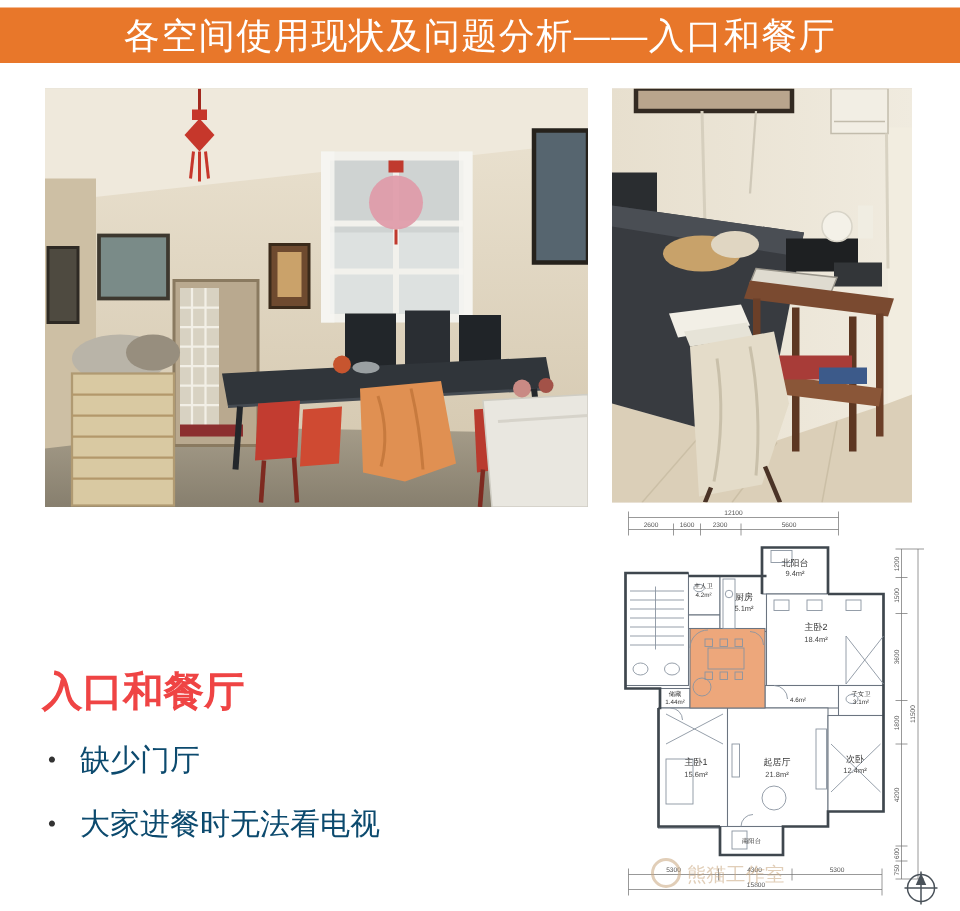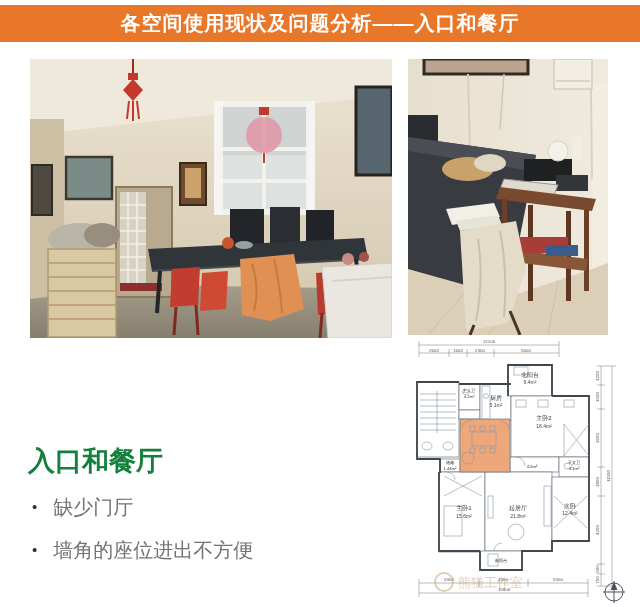--- a/index.html
+++ b/index.html
@@ -1,28 +1,28 @@
 <!DOCTYPE html>
 <html><head>
 <meta charset="utf-8">
 <style>
   html,body{margin:0;padding:0;background:#ffffff;}
   .canvas{position:relative;width:640px;height:607px;background:#ffffff;
           font-family:"Liberation Sans",sans-serif;overflow:hidden;}
   .titlebar{position:absolute;left:0;top:5px;width:640px;height:37px;
             background:#E8772A;display:flex;align-items:center;justify-content:center;}
-  .titlebar h1{margin:0;color:#ffffff;font-size:20px;font-weight:bold;letter-spacing:1px;}
+  .titlebar h1{margin:0;color:#ffffff;font-size:24px;font-weight:normal;letter-spacing:1px;}
   .photo{position:absolute;overflow:hidden;background:#d8ccb8;}
   .photo-left{left:30px;top:59px;width:362px;height:279px;}
   .photo-right{left:408px;top:59px;width:200px;height:276px;}
   .floorplan{position:absolute;left:404px;top:336px;width:234px;height:210px;background:#fff;}
   .notes{position:absolute;left:28px;top:443px;width:370px;}
-  .notes h2{font-size:27px;margin:0 0 16px 0;color:#15803d;font-weight:bold;}
+  .notes h2{font-size:27px;margin:0 0 16px 0;color:#ef4444;font-weight:bold;}
   .notes ul{list-style:none;margin:0;padding:0;}
-  .notes li{display:flex;align-items:flex-start;font-size:20px;color:#737373;
+  .notes li{display:flex;align-items:flex-start;font-size:20px;color:#0c4a6e;
             margin-bottom:18px;line-height:1.25;}
   .notes li::before{content:"\2022";font-size:15px;margin:3px 16px 0 4px;color:#333;}
   
   .rl{font-size:6px;fill:#333;text-anchor:middle;}
   .rs{font-size:4.2px;fill:#333;text-anchor:middle;}
   .ra{font-size:5px;fill:#444;text-anchor:middle;}
   .dim{font-size:4.4px;fill:#555;text-anchor:middle;}
   .wall{stroke:#3f474e;stroke-width:1.8;fill:none;}
   .room{stroke:#6b7480;stroke-width:0.7;fill:#ffffff;}
   .furn{stroke:#8a94a0;stroke-width:0.6;fill:none;}
@@ -386,18 +386,18 @@
     </svg>
   </div>
 
   <section class="notes">
     <h2>入口和餐厅</h2>
     <ul>
       <li>
         <span>缺少门厅</span>
       </li>
       <li>
-        <span>墙角的座位进出不方便</span>
+        <span>大家进餐时无法看电视</span>
       </li>
     </ul>
   </section>
 
 </div>
 
 </body></html>

